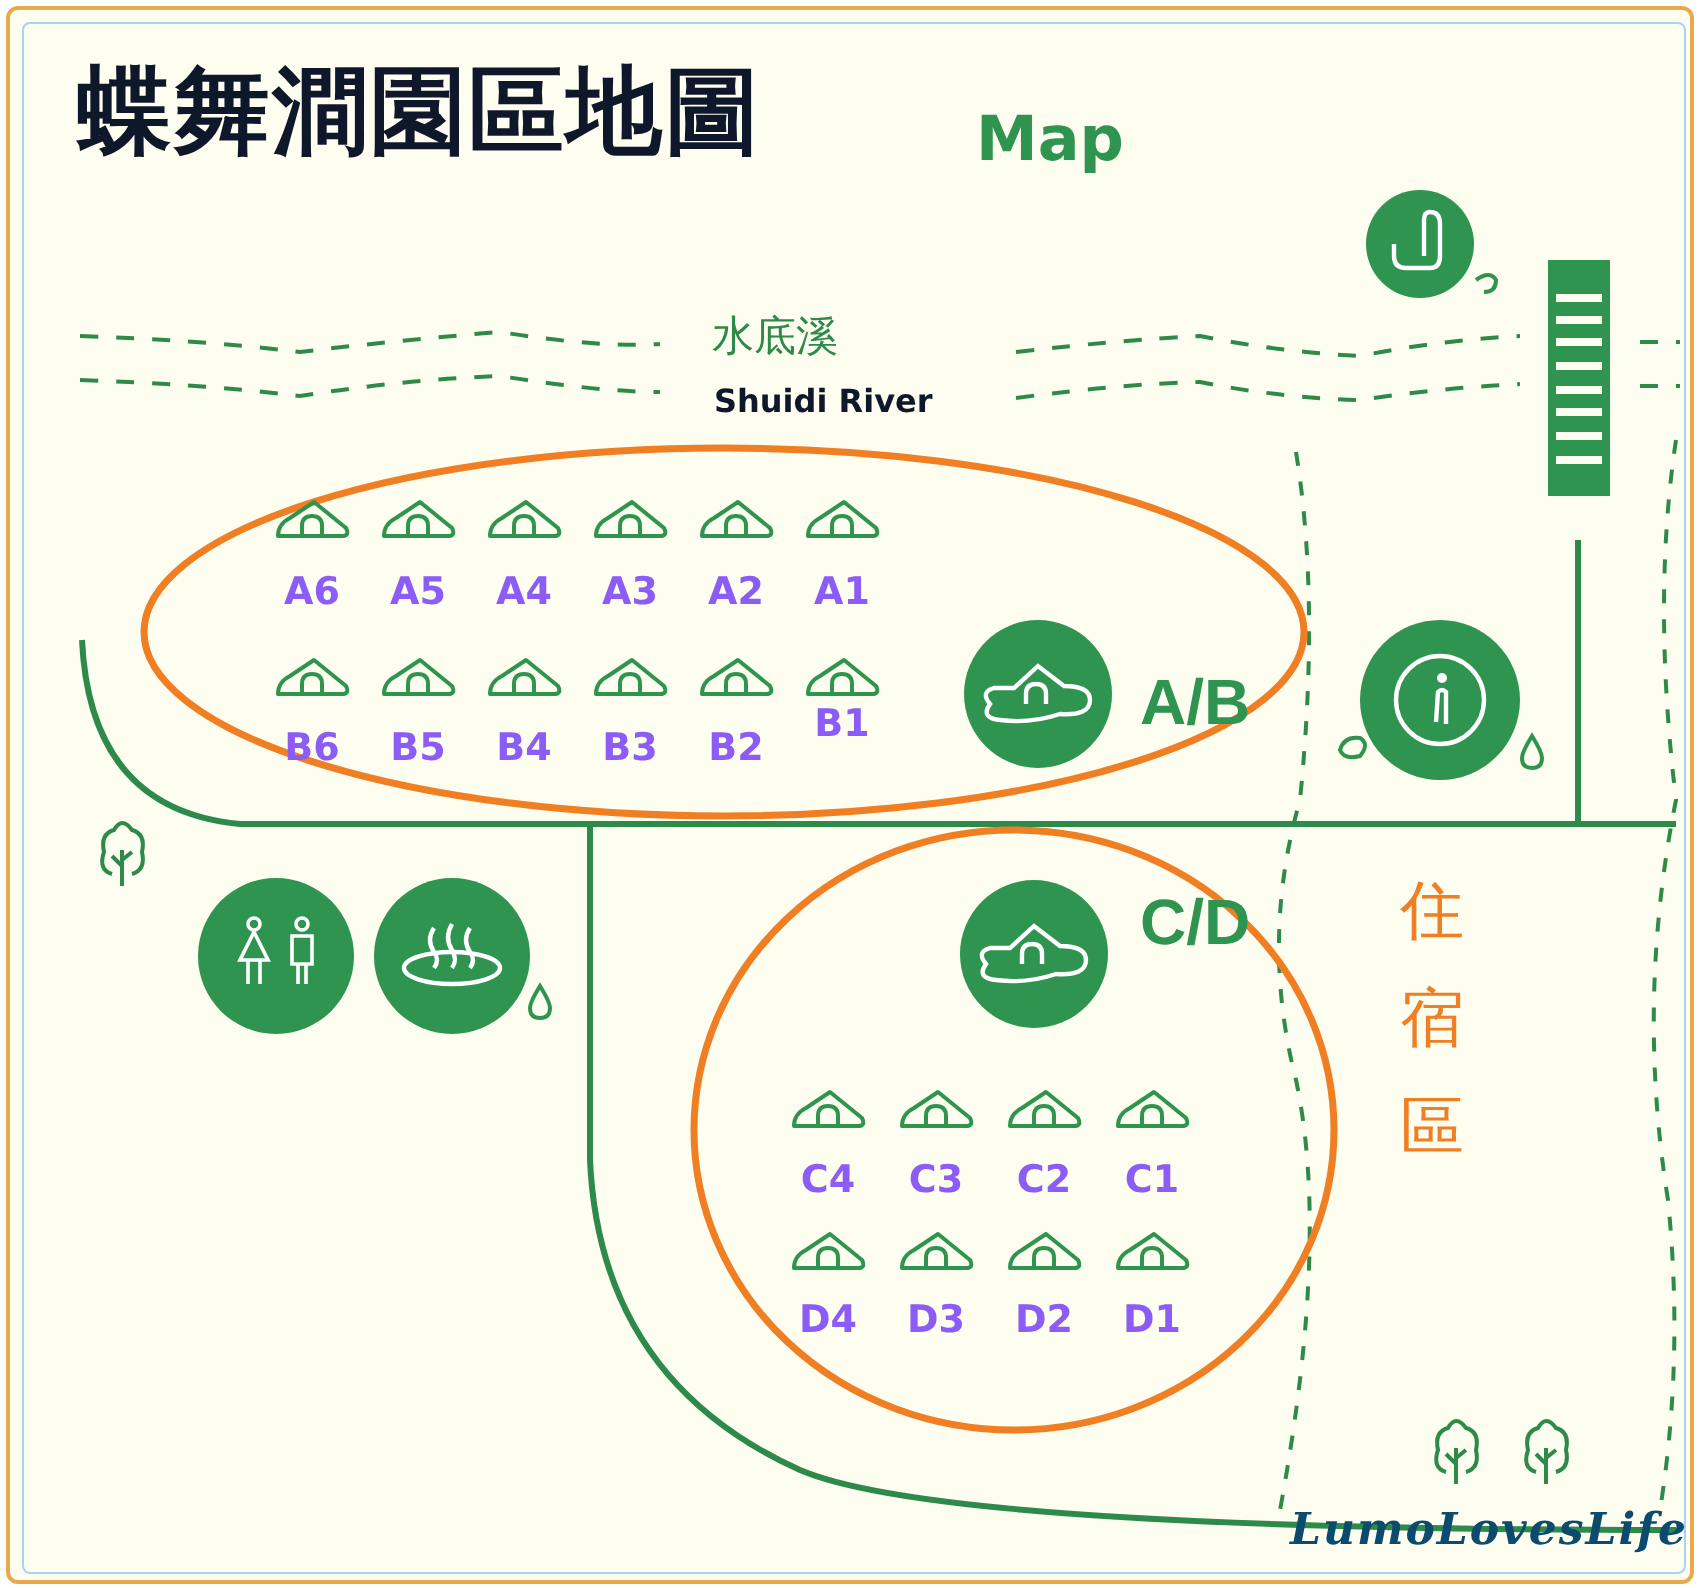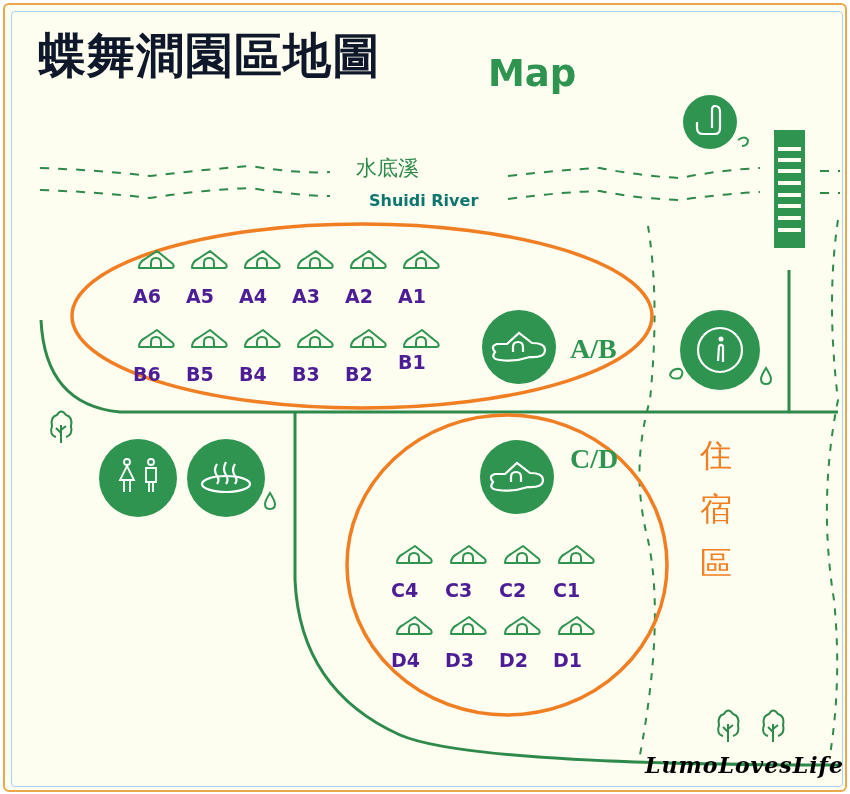--- a/index.html
+++ b/index.html
@@ -19,50 +19,50 @@
   }
   .map-svg { position: absolute; left: 0; top: 0; }
   .title {
     position: absolute; left: 38px; top: 24px;
     color: #0f172a; font-weight: bold; font-size: 48px; letter-spacing: 1px;
     font-family: "DejaVu Sans", sans-serif;
     white-space: nowrap;
   }
   .title-en {
     position: absolute; left: 488px; top: 52px;
-    color: #2e9450; font-weight: bold; font-size: 37px;
+    color: #2e9450; font-weight: bold; font-size: 31px;
     font-family: "DejaVu Sans", sans-serif;
   }
   .river-zh {
     position: absolute; left: 356px; top: 154px;
     color: #2e8a4a; font-size: 21px; font-family: "DejaVu Sans", sans-serif; text-align: right;
   }
   .river-en {
-    position: absolute; left: 369px; top: 191px;
-    color: #0f766e; font-size: 16px; font-weight: bold;
+    position: absolute; left: 357px; top: 191px;
+    color: #0f172a; font-size: 16px; font-weight: bold;
     font-family: "DejaVu Sans", sans-serif;
   }
   .site-label {
-    position: absolute; width: 46px; text-align: left;
-    color: #4c1d95; font-weight: bold; font-size: 19px;
+    position: absolute; width: 46px; text-align: center;
+    color: #8b5cf6; font-weight: bold; font-size: 19px;
     font-family: "DejaVu Sans", sans-serif;
   }
   .zone-label {
     position: absolute;
-    color: #2e9450; font-weight: bold; font-size: 28px;
-    font-family: Liberation Serif, serif;
+    color: #2e9450; font-weight: bold; font-size: 32px;
+    font-family: Liberation Sans, sans-serif;
   }
   .lodging {
     position: absolute; left: 696px; top: 428px; width: 40px;
     color: #f07e22; font-size: 32px; line-height: 54px; text-align: center;
     font-family: "DejaVu Serif", serif;
   }
   .watermark {
     position: absolute; left: 645px; top: 752px;
-    color: #000000; font-size: 22px; font-style: italic; font-weight: bold;
+    color: #0c4a6e; font-size: 22px; font-style: italic; font-weight: bold;
     font-family: "DejaVu Serif", serif; letter-spacing: 1px;
   }
 </style>
 </head>
 <body>
 
 <div class="frame">
   <div class="frame-inner"></div>
 </div>
 

